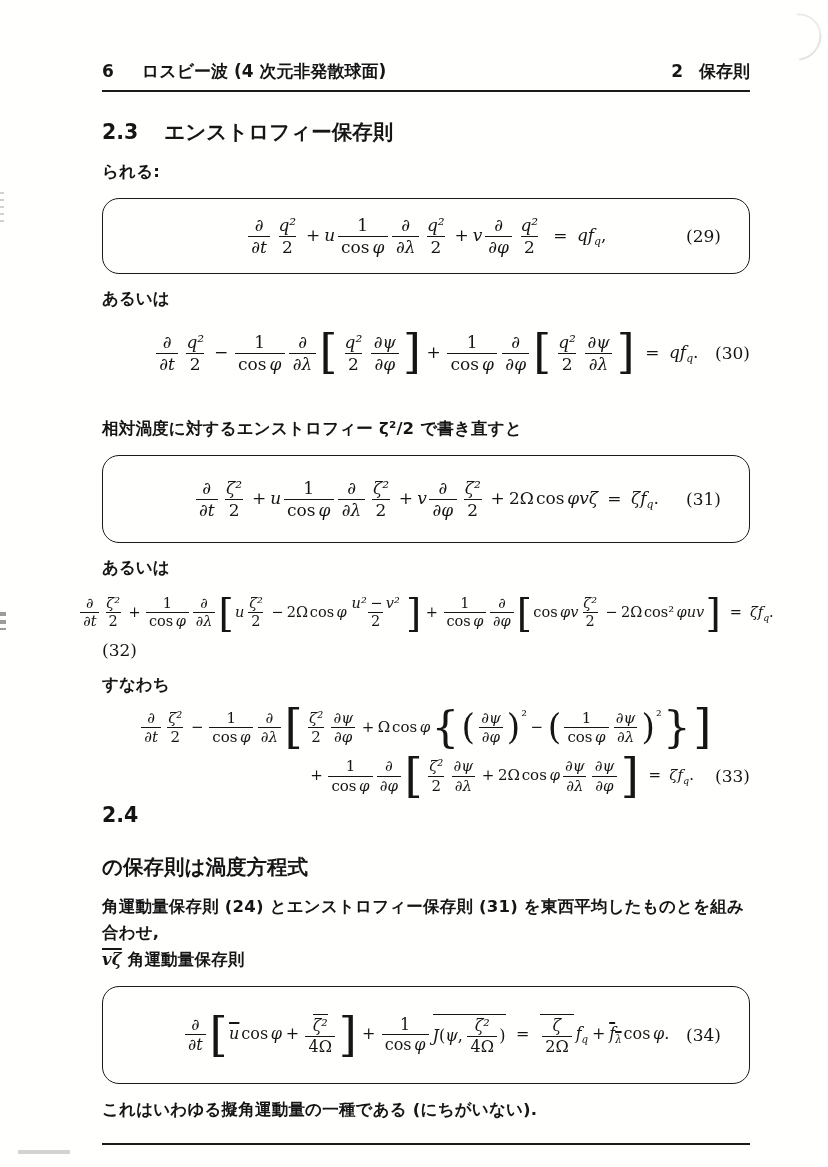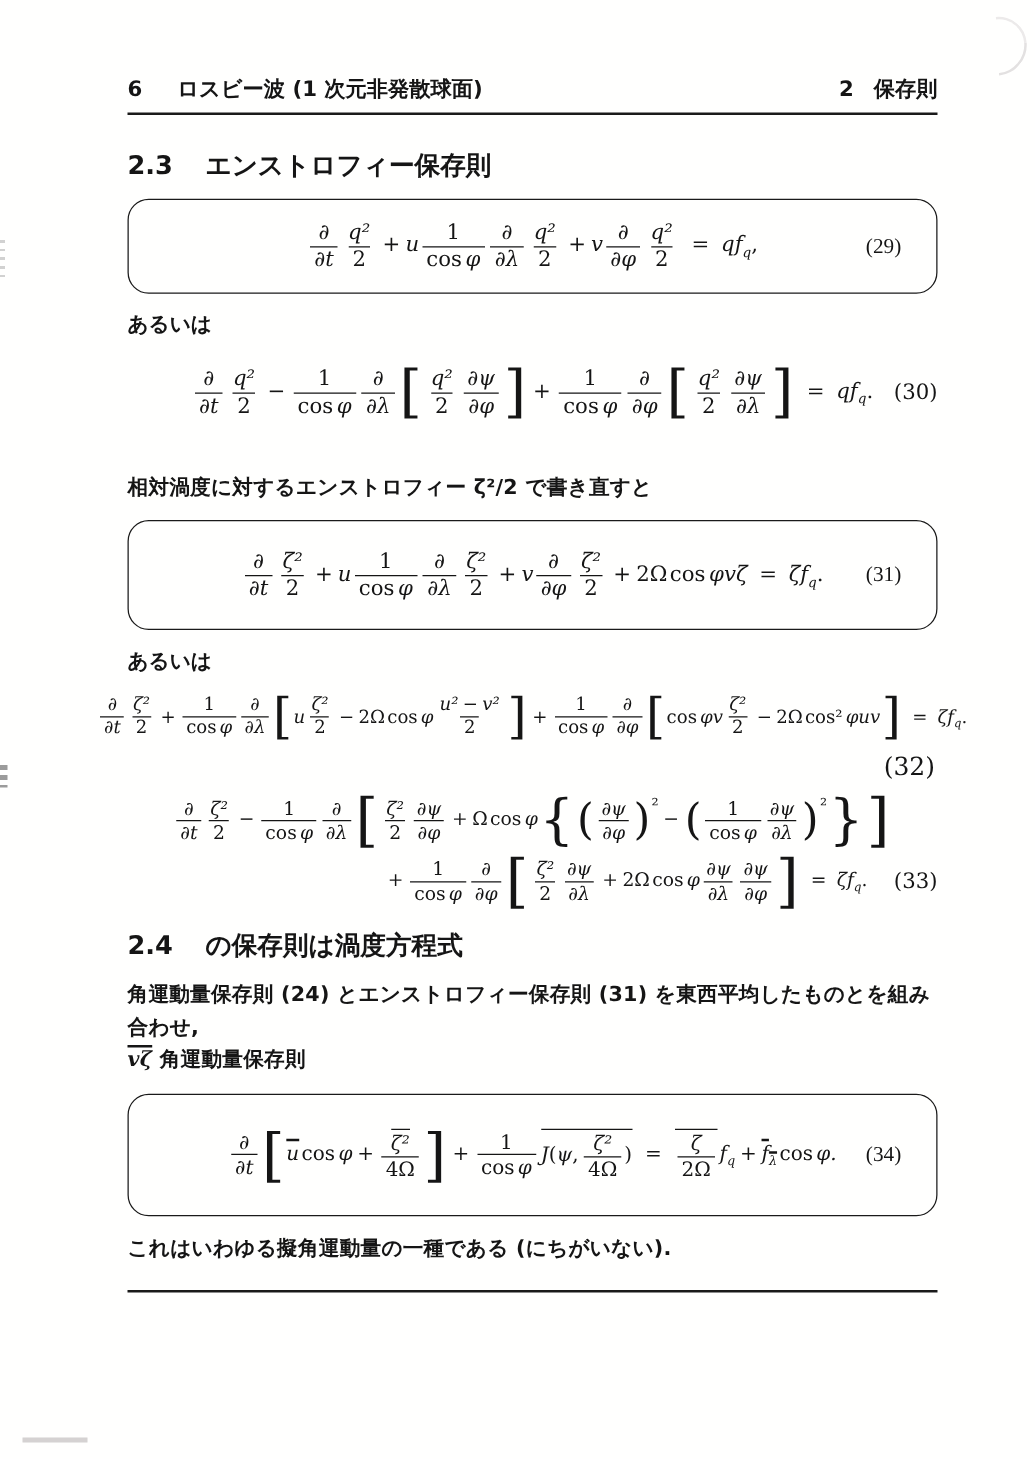--- a/index.html
+++ b/index.html
@@ -30,25 +30,25 @@
   .connective{font-size:16.5px;font-weight:600;margin-top:14px;}
 
   
   .eqbox{position:relative;border:1.8px solid #1a1a1a;border-radius:17px;margin-top:13px;
      padding:17px 12px;}
   .displayeq{position:relative;display:flex;justify-content:center;align-items:center;
      font-family:"DejaVu Serif",serif;}
   .displayeq .math{white-space:nowrap;line-height:1;}
   .eqnum{position:absolute;right:0;top:50%;transform:translateY(-50%);
      font-family:"DejaVu Serif",serif;font-style:normal;font-size:17px;}
-  .eqbox .eqnum{right:16px;font-family:Liberation Serif, serif;}
-  .eqnum-line{text-align:right;font-family:"DejaVu Serif",serif;font-size:20px;padding-right:2px;margin-top:8px;}
+  .eqbox .eqnum{right:16px;}
+  .eqnum-line{font-family:"DejaVu Serif",serif;font-size:17px;padding-right:2px;margin-top:8px;}
 
   .fs17{font-size:17px;} .fs16{font-size:16px;} .fs15{font-size:15px;} .fs14{font-size:14.5px;}
-  .mt8{margin-top:8px;} .mt18{margin-top:14px;} .mt28{margin-top:28px;}
+  .mt8{margin-top:8px;} .mt18{margin-top:4px;flex-direction:column;} .mt28{margin-top:28px;}
   .pad-v{padding:12px 0;}
   .endalign{justify-content:flex-end;padding-right:56px;}
 
   
   .mt{font-family:"DejaVu Serif",serif;}
   .it{font-style:italic;}
   .rm{font-style:normal;}
   .op{font-style:normal;margin:0 .24em;}
   .eq{font-style:normal;margin:0 .55em;}
   .hisup{font-style:normal;font-size:.95em;vertical-align:.78em;line-height:0;}
@@ -74,34 +74,35 @@
   <div class="artifact-a"></div>
   <div class="artifact-b"></div>
   <div class="artifact-c"></div>
   <div class="crease"></div>
 
   <div class="content">
 
     <div class="pagehead">
       <div class="lft">
         <span>6</span>
-        <span>ロスビー波 (1 次元非発散球面)</span>
+        <span>ロスビー波 (4 次元非発散球面)</span>
       </div>
       <div class="rgt">
         <span>2</span>
         <span>保存則</span>
       </div>
     </div>
 
     <div class="sechead">
       <span>2.3</span>
       <span>エンストロフィー保存則</span>
     </div>
 
     <div class="bodytext">
+      <div>られる:</div>
     </div>
 
     <div class="eqbox">
       <div class="displayeq fs17">
         <span class="math"><span class="mrow"><span class="mfrac">
                 <span class="num"><span class="mt it">∂</span></span>
                 <span class="den"><span class="mt it">∂t</span></span>
               </span><span class="mfrac">
                 <span class="num"><span class="mt it">q²</span></span>
                 <span class="den"><span class="mt rm">2</span></span>
@@ -219,20 +220,21 @@
             </span><span class="mfrac">
               <span class="num"><span class="mt it">∂</span></span>
               <span class="den"><span class="mt it">∂φ</span></span>
             </span><span class="mt mdelim" style="font-size: 2.7em;">[</span><span class="mt rm">cos</span><span class="msp" style="width: 0.17em;"></span><span class="mt it">φv</span><span class="mfrac">
               <span class="num"><span class="mt it">ζ²</span></span>
               <span class="den"><span class="mt rm">2</span></span>
             </span><span class="mt op">−</span><span class="mt rm">2Ω</span><span class="msp" style="width: 0.12em;"></span><span class="mt rm">cos²</span><span class="msp" style="width: 0.17em;"></span><span class="mt it">φuv</span><span class="mt mdelim" style="font-size: 2.7em;">]</span><span class="mt eq">=</span><span class="mt it">ζ</span><span class="mt msubg"><span class="mt it">f</span><sub>q</sub></span><span class="mt rm">.</span></span></span>
     </div>
     <div class="eqnum-line">(32)</div>
 
+    <div class="connective">すなわち</div>
 
     <div class="displayeq fs15 mt8">
       <span class="math"><span class="mrow"><span class="mfrac">
               <span class="num"><span class="mt it">∂</span></span>
               <span class="den"><span class="mt it">∂t</span></span>
             </span><span class="mfrac">
               <span class="num"><span class="mt it">ζ²</span></span>
               <span class="den"><span class="mt rm">2</span></span>
             </span><span class="mt op">−</span><span class="mfrac">
               <span class="num"><span class="mt rm">1</span></span>

